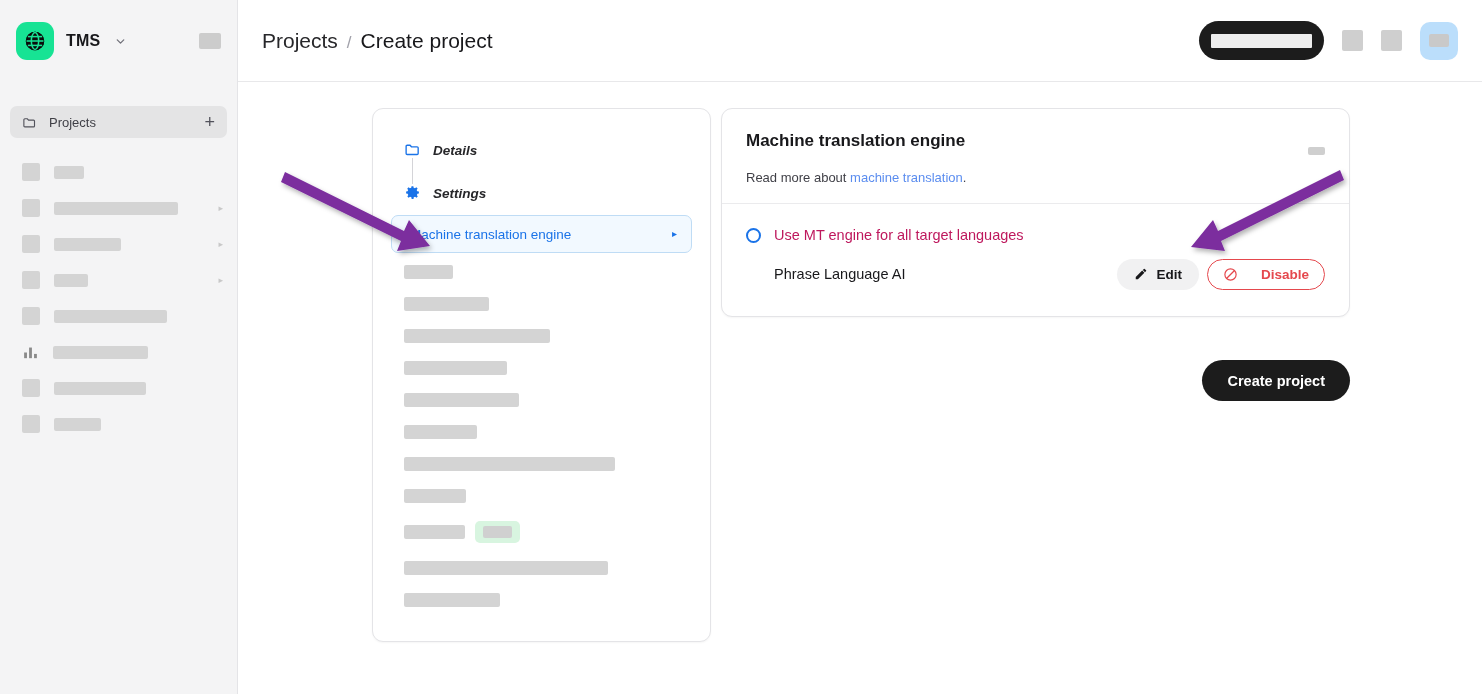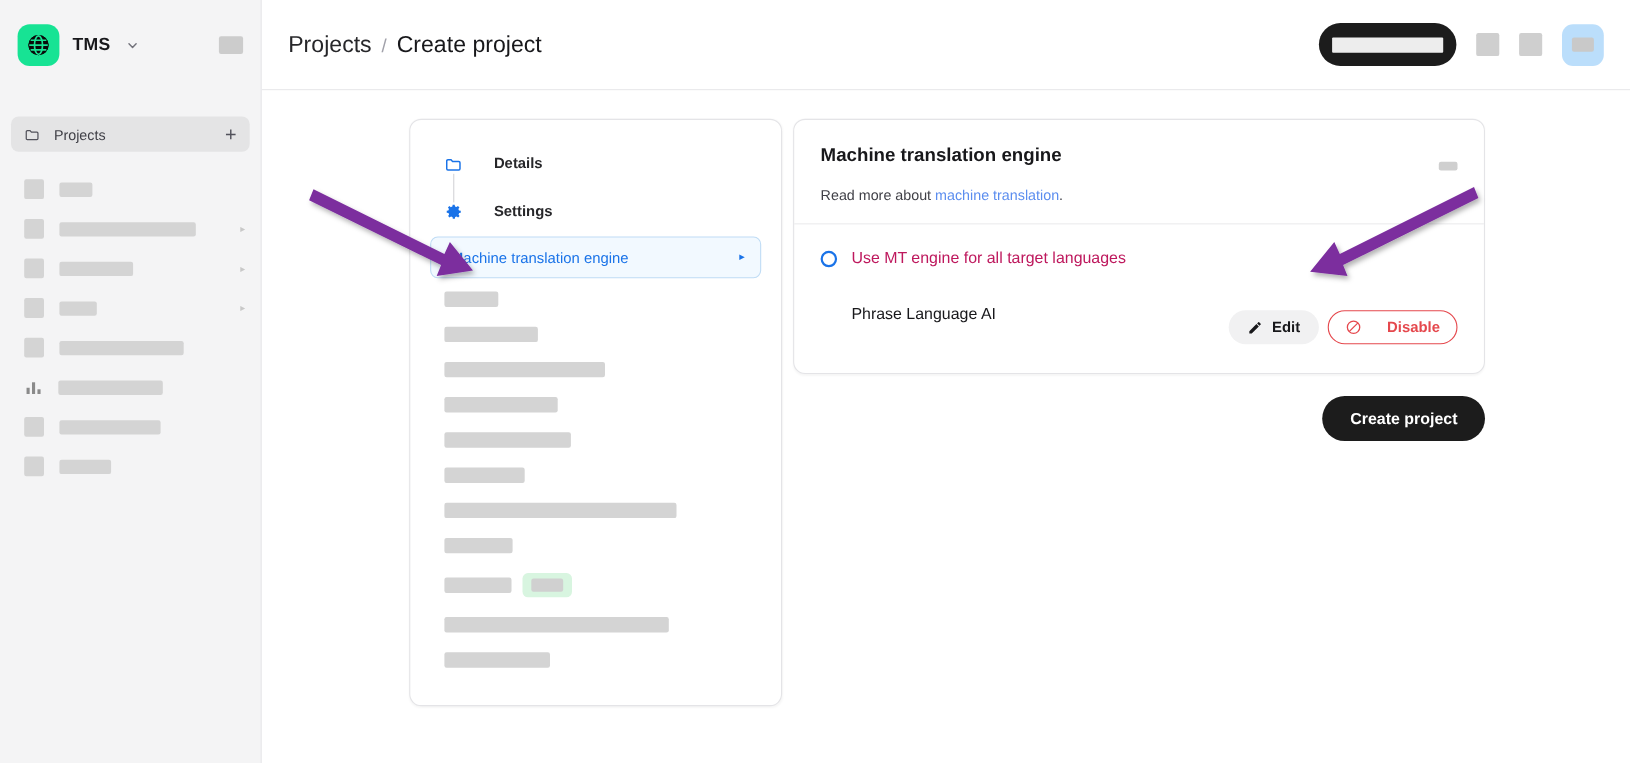--- a/index.html
+++ b/index.html
@@ -88,21 +88,21 @@
 
   
   .content { position: relative; padding: 26px 0 0 0; }
   .wizard-card {
     position: absolute; left: 134px; top: 26px;
     width: 339px; height: 534px;
     background: #ffffff; border: 1px solid #e4e4e7; border-radius: 11px;
     box-shadow: 0 1px 2px rgba(0,0,0,.04);
     padding: 32px 18px 0 18px;
   }
-  .step-row { display: flex; align-items: flex-start; gap: 28px; padding-left: 13px; }
+  .step-row { display: flex; align-items: flex-end; gap: 12px; padding-left: 13px; font-style: italic; }
   .step-label { font-size: 13.5px; font-weight: 700; color: #27272a; }
   .step-connector {
     width: 1px; height: 26px; background: #d4d4d8; margin-left: 21px;
   }
   .mt-item {
     margin-top: 14px;
     height: 38px; border: 1px solid #bfdcf5; border-radius: 7px;
     background: #f2f9ff;
     display: flex; align-items: center;
     padding: 0 14px 0 18px;
@@ -139,21 +139,21 @@
   .opt-row { display: flex; align-items: center; gap: 13px; }
   .radio { width: 15px; height: 15px; border-radius: 50%; flex: 0 0 15px; position: relative; }
   .radio.on { border: 2.5px solid #1a73e8; background: #fff; }
   .radio.off { border: 2px solid #d6d6da; background: #f3f3f5; }
   .opt-label { font-size: 14.5px; color: #be185d; }
   .opt-label.muted { color: #9a9aa2; }
   .engine-row {
     display: flex; align-items: center; margin-top: 15px; padding-left: 28px; min-height: 32px;
   }
   .engine-name { font-size: 14.5px; color: #18181b; }
-  .engine-actions { margin-left: auto; display: flex; align-items: center; gap: 8px; margin-top: 24px; }
+  .engine-actions { margin-left: auto; display: flex; align-items: center; gap: 8px; }
   .btn-edit {
     display: flex; align-items: center; gap: 8px;
     height: 31px; padding: 0 17px; border-radius: 16px;
     background: #f1f1f2; border: none; cursor: pointer;
     font-size: 13.5px; font-weight: 700; color: #18181b;
     font-family: "Liberation Sans", sans-serif;
   }
   .btn-disable {
     display: flex; align-items: center; gap: 23px;
     height: 31px; padding: 0 15px; border-radius: 16px;

